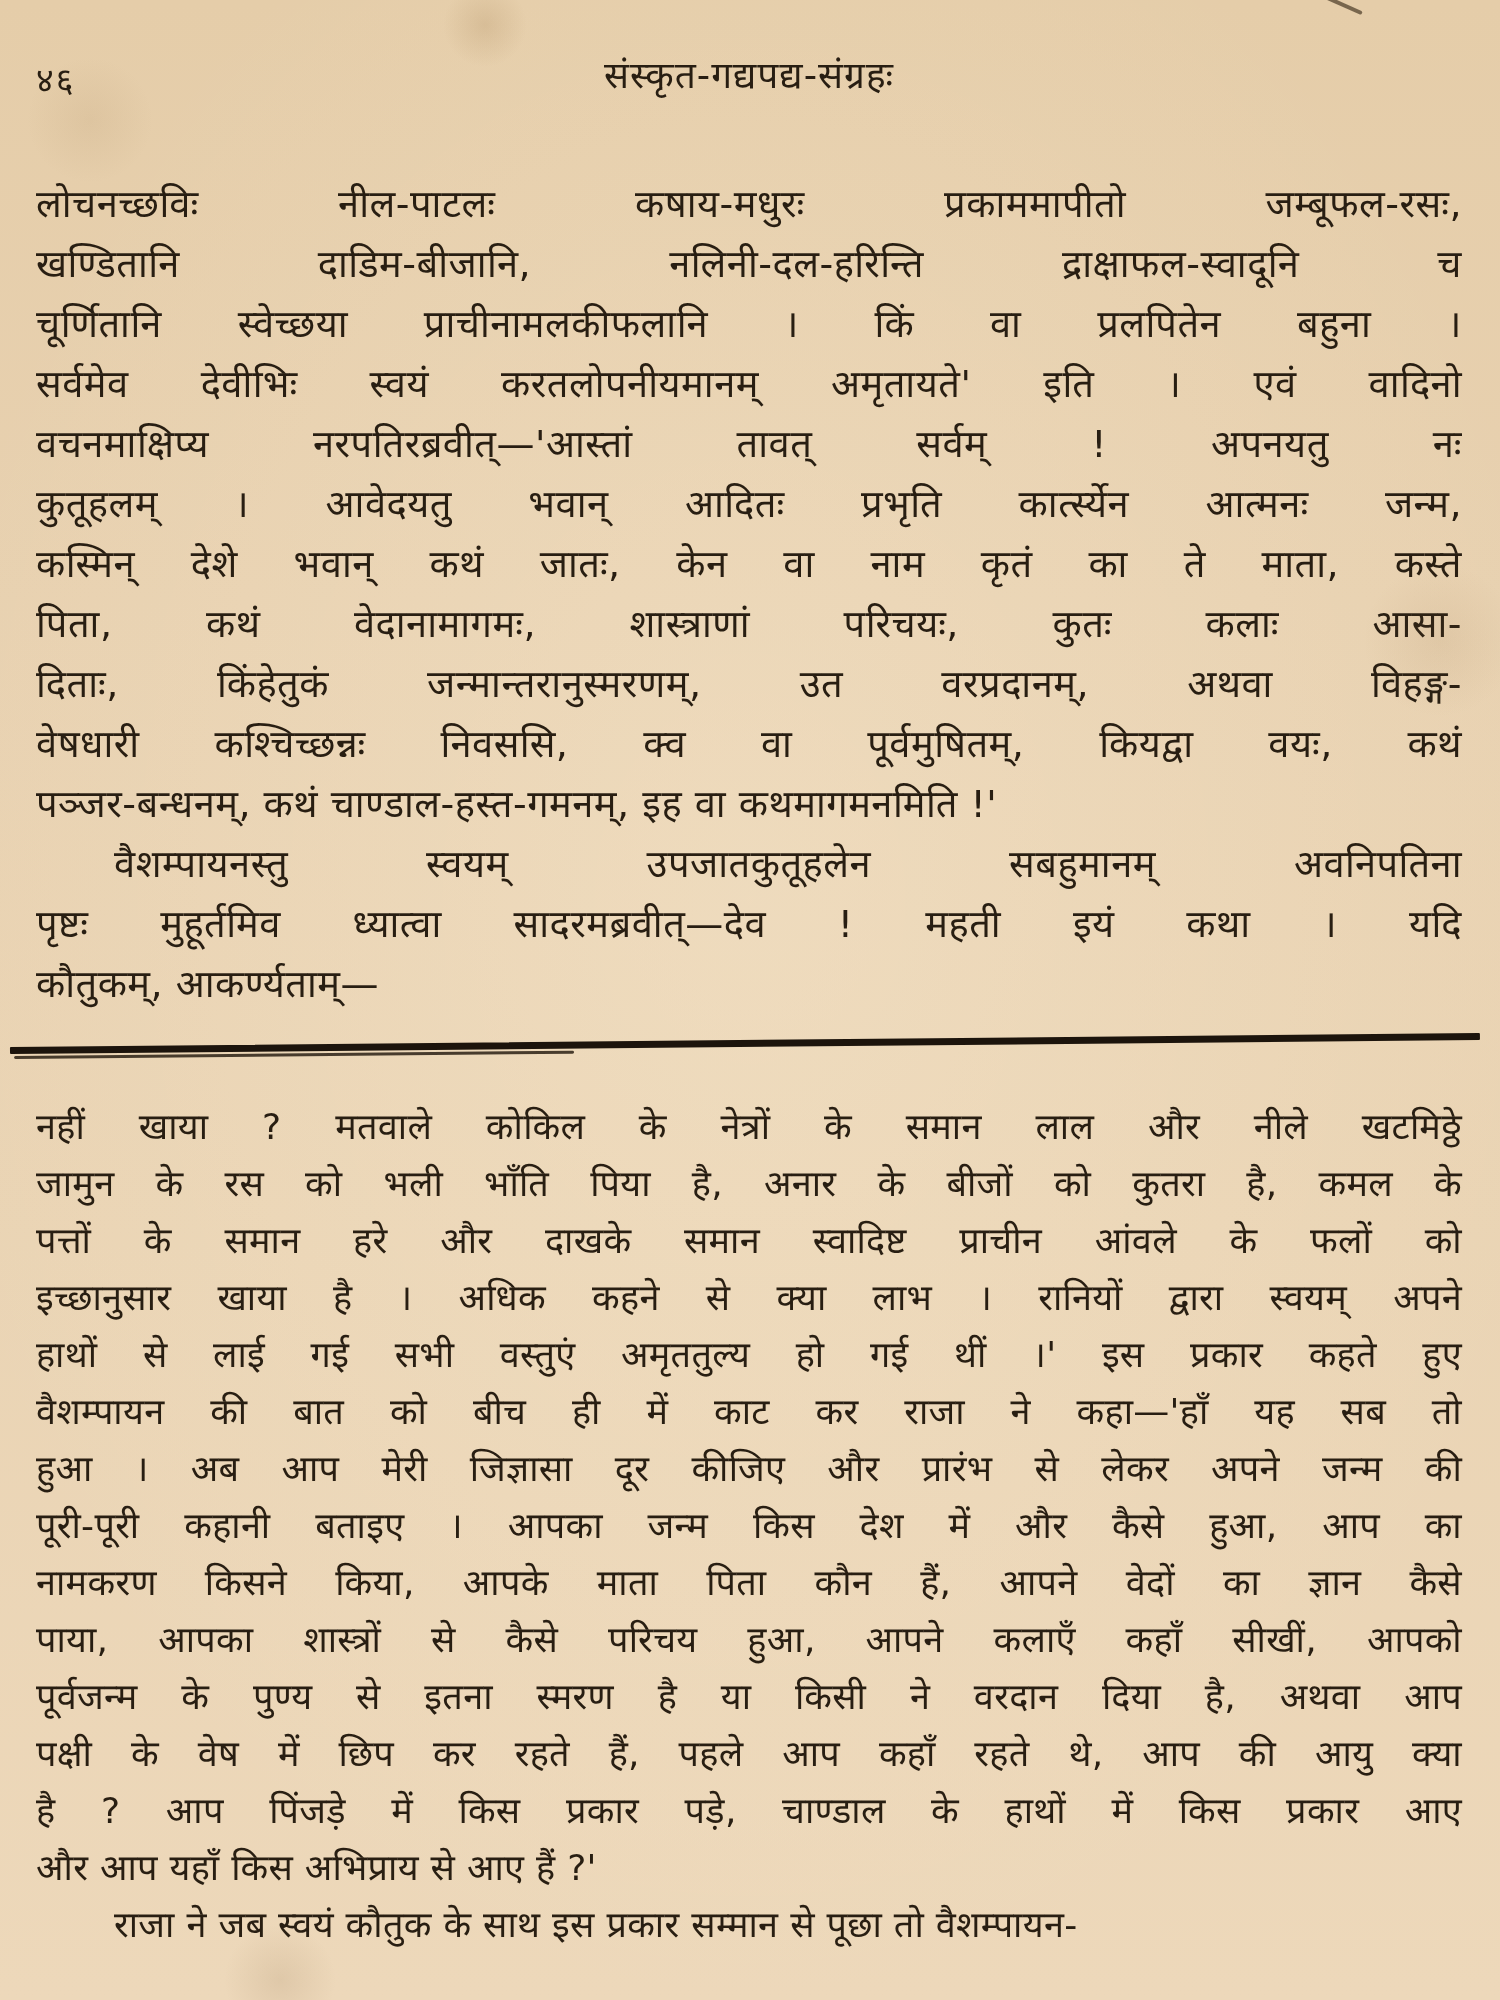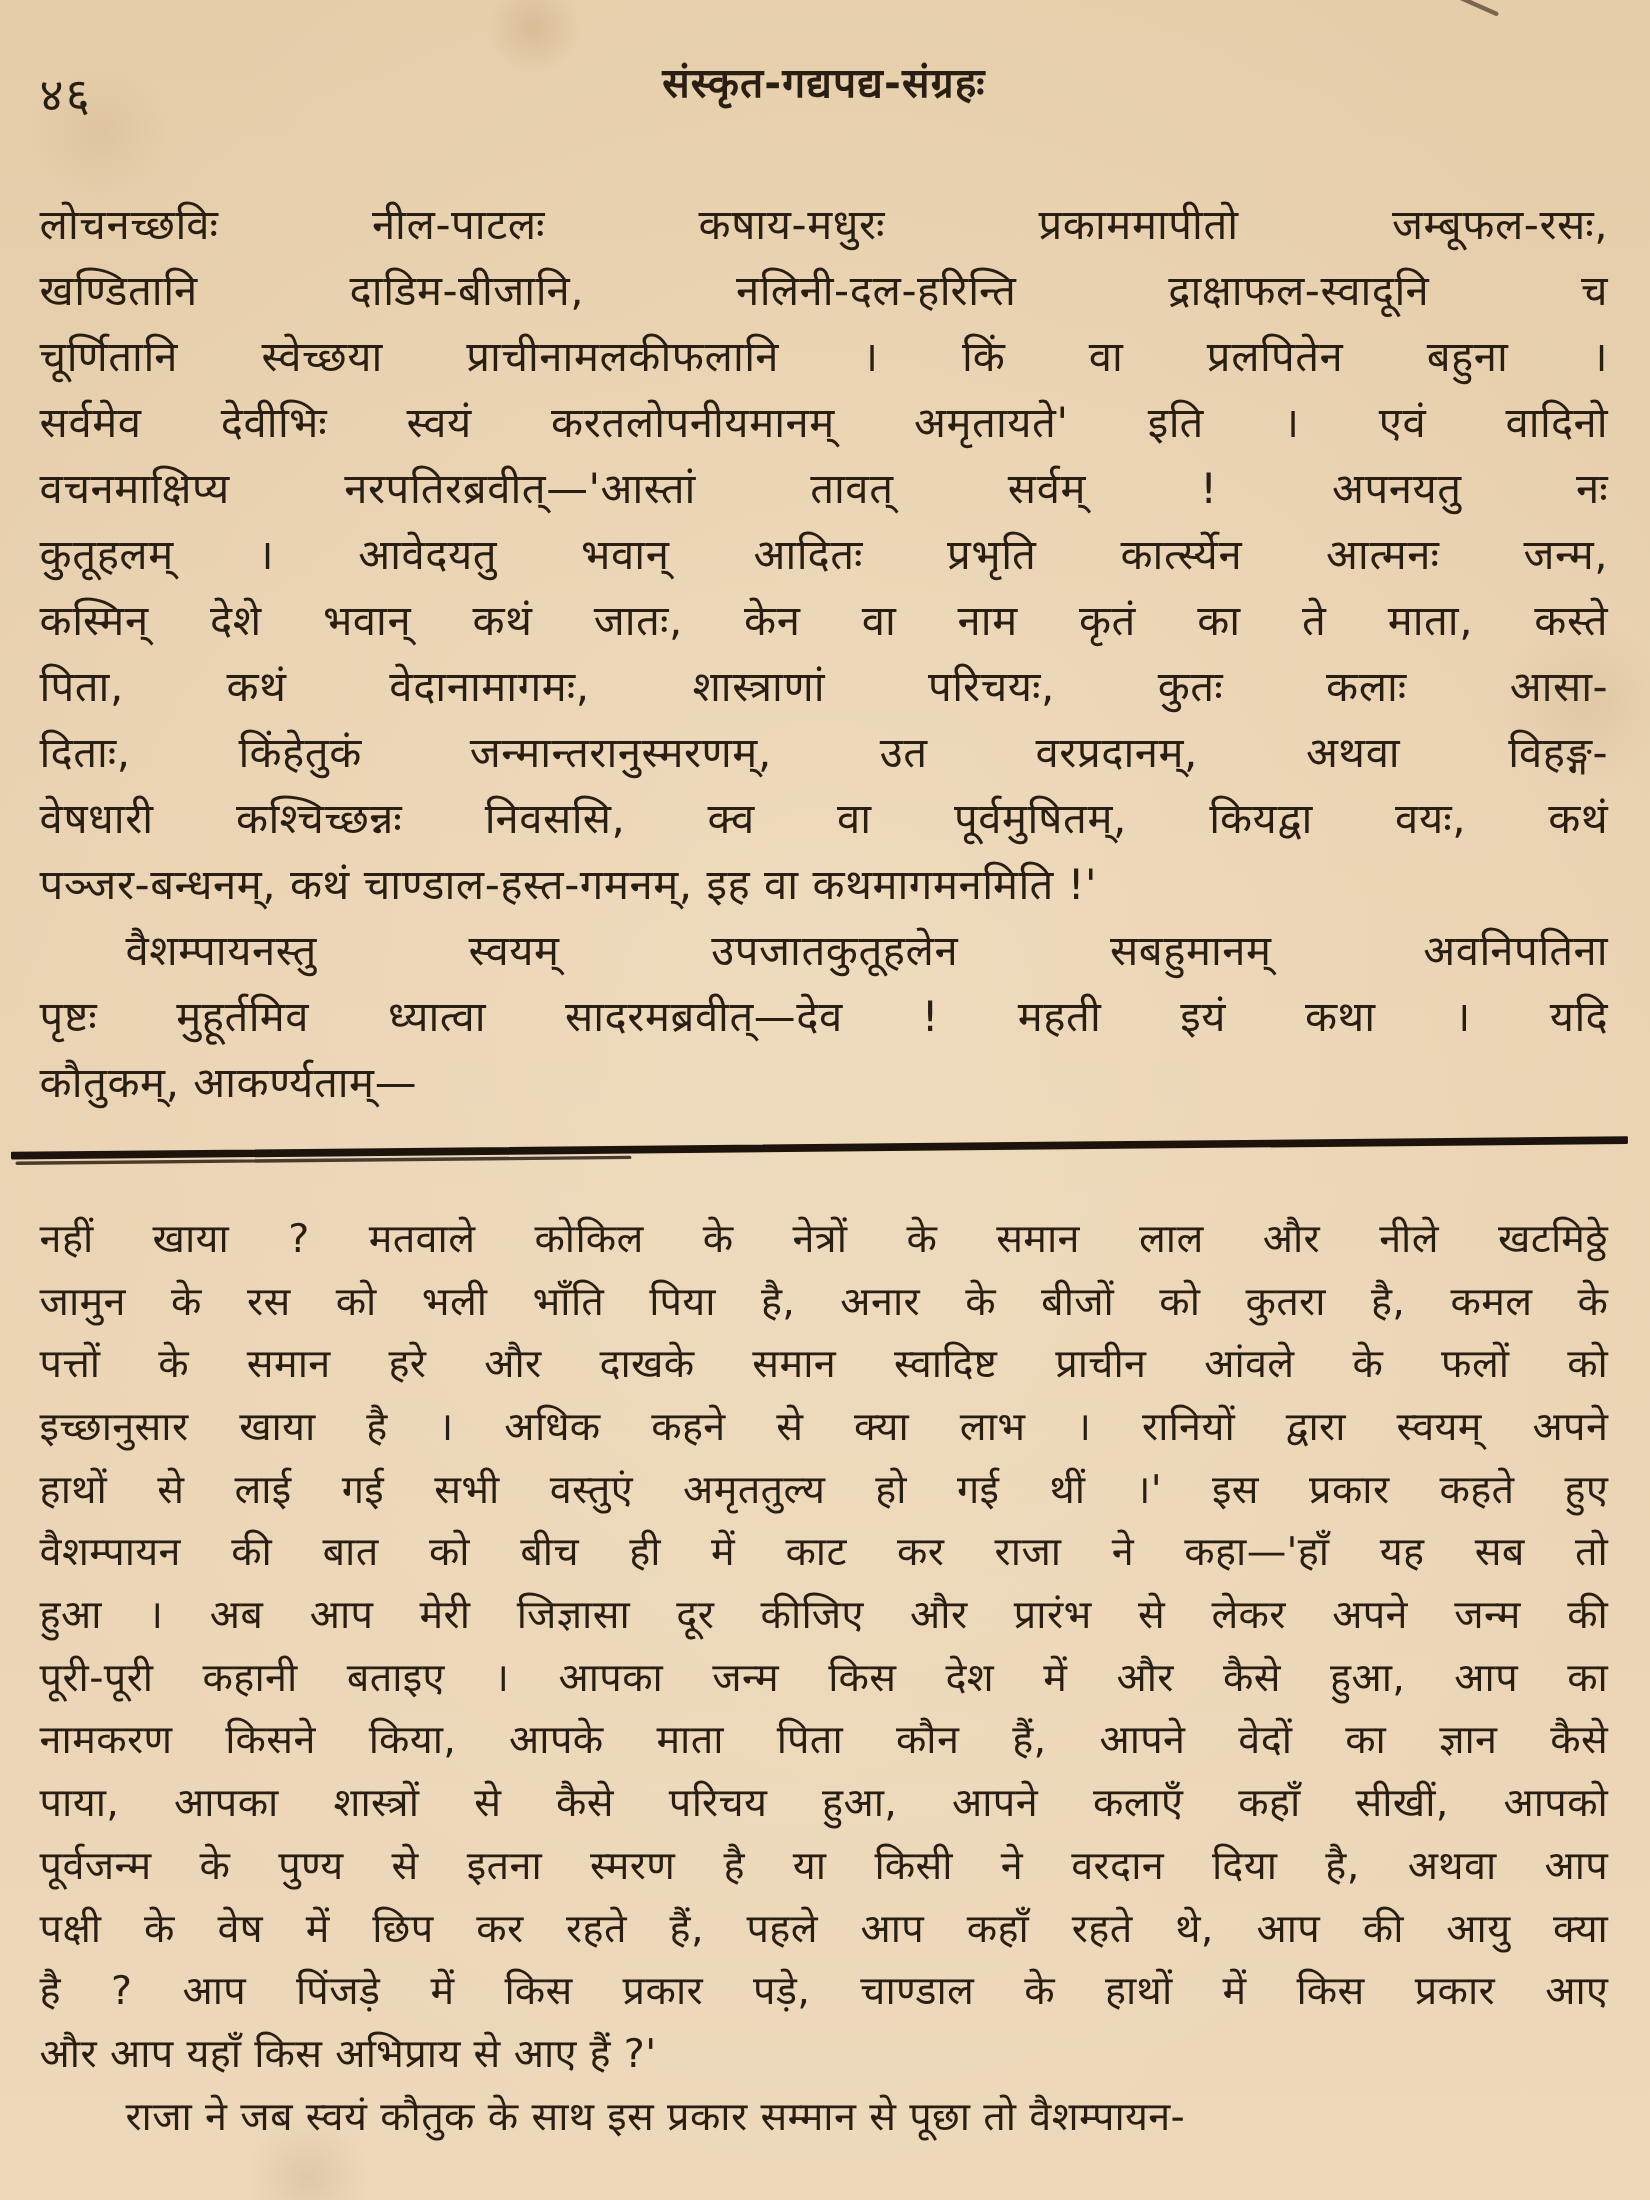--- a/index.html
+++ b/index.html
@@ -48,31 +48,31 @@
     opacity: 0.8;
   }
   .header {
     position: relative;
     height: 92px;
   }
   .page-number {
     position: absolute;
     left: 0;
     top: 26px;
-    font-size: 42px;
+    font-size: 34px;
     letter-spacing: 2px;
   }
   .book-title {
     position: absolute;
     left: 0;
     right: 0;
     top: 18px;
     text-align: center;
     font-size: 37px;
-    font-weight: bold;
+    font-weight: normal;
     letter-spacing: 1px;
   }
   .sanskrit-block {
     margin-top: 52px;
   }
   .s-line {
     font-size: 38px;
     line-height: 60px;
     white-space: nowrap;
     text-align: justify;

